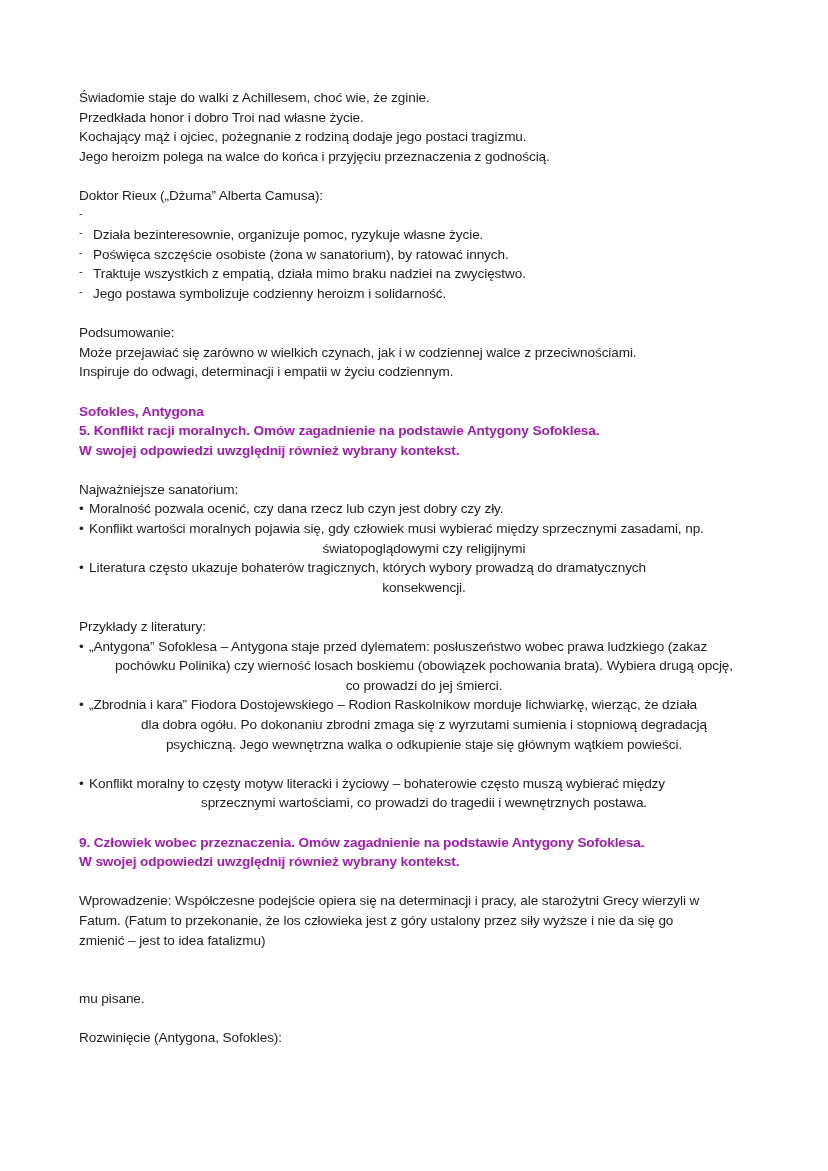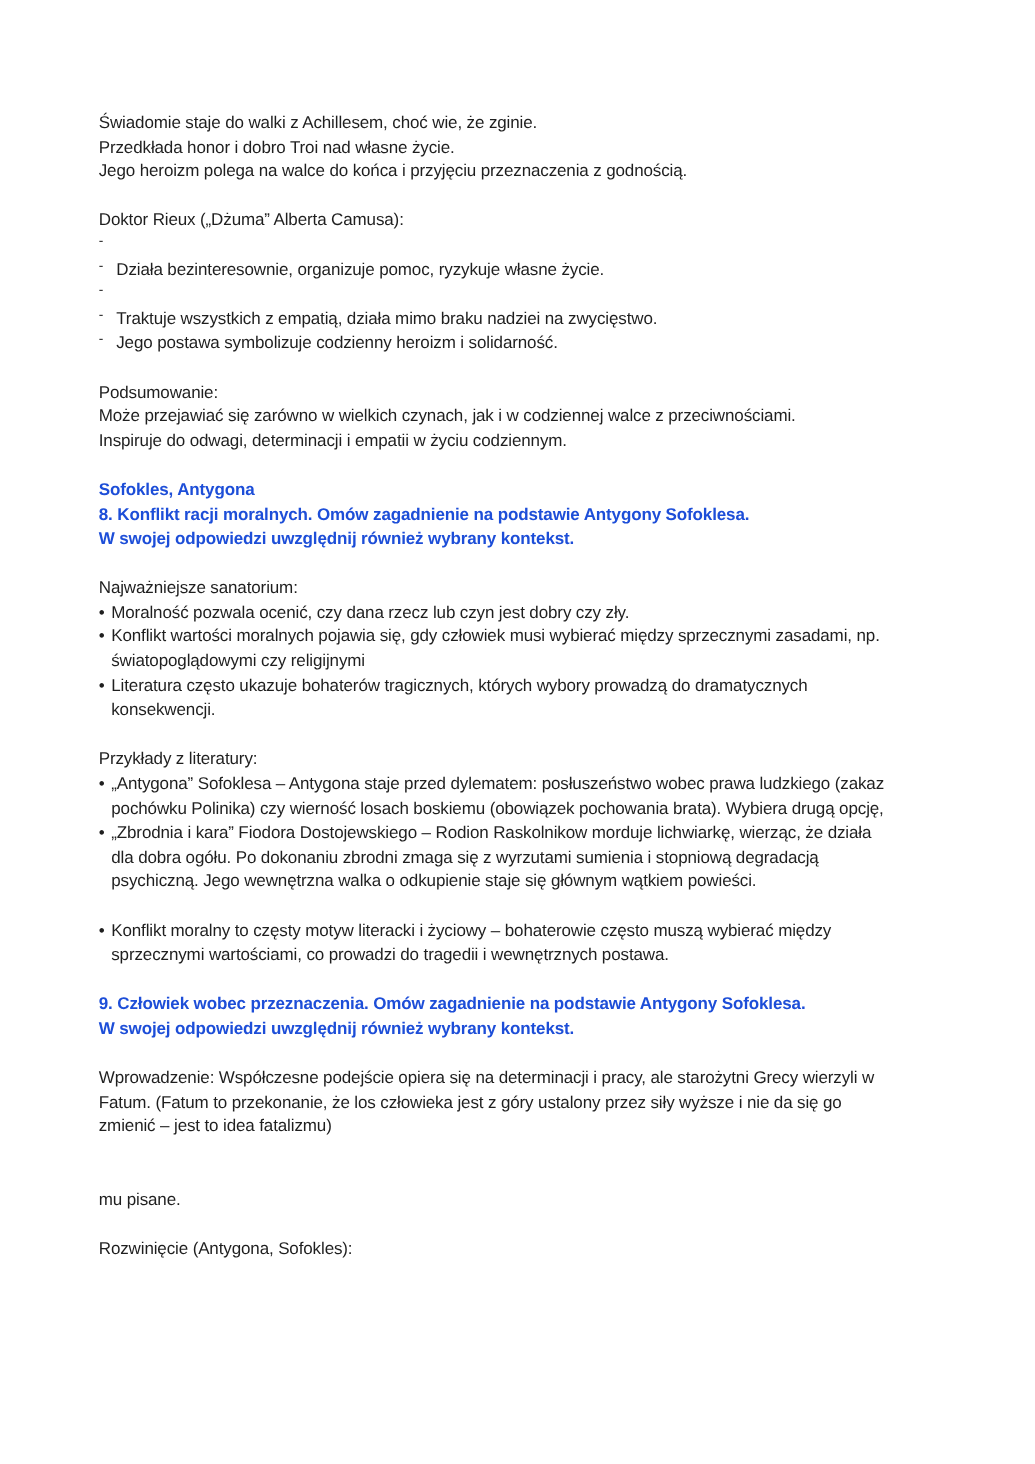--- a/index.html
+++ b/index.html
@@ -5,78 +5,80 @@
   html, body { margin: 0; padding: 0; background: #ffffff; }
   body {
     width: 828px; height: 1171px; overflow: hidden; position: relative;
     font-family: "Liberation Sans", "DejaVu Sans", sans-serif;
     color: #1f1f1f; font-size: 13.6px; letter-spacing: -0.1px;
   }
   .page { position: absolute; left: 79px; top: 88px; width: 680px; }
   .line { height: 19.6px; line-height: 19.6px; white-space: nowrap; }
   .gap { height: 19.6px; }
   .gap2 { height: 39px; }
-  .bold { font-weight: 700; color: #1d4ed8; }
+  .bold { font-weight: 700; color: #a21caf; }
   .dash-item { position: relative; padding-left: 14px; }
   .dash-item .dash { position: absolute; left: 0; top: -2px; font-size: 11px; }
   .bullet-item { position: relative; padding-left: 10px; }
   .bullet-item .dot { position: absolute; left: 0; top: 0; }
-  .cont { padding-left: 10px; }
+  .cont { padding-left: 10px; text-align: center; }
 </style>
 </head>
 <body>
 
 <div class="page">
 
   <div>
     <div class="line">Świadomie staje do walki z Achillesem, choć wie, że zginie.</div>
     <div class="line">Przedkłada honor i dobro Troi nad własne życie.</div>
+    <div class="line">Kochający mąż i ojciec, pożegnanie z rodziną dodaje jego postaci tragizmu.</div>
     <div class="line">Jego heroizm polega na walce do końca i przyjęciu przeznaczenia z godnością.</div>
   </div>
 
   <div class="gap"></div>
 
   <div>
     <div class="line">Doktor Rieux („Dżuma” Alberta Camusa):</div>
     <div class="line dash-item"><span class="dash">-</span></div>
     <div class="line dash-item"><span class="dash">-</span><span>Działa bezinteresownie, organizuje pomoc, ryzykuje własne życie.</span></div>
-    <div class="line dash-item"><span class="dash">-</span></div>
+    <div class="line dash-item"><span class="dash">-</span><span>Poświęca szczęście osobiste (żona w sanatorium), by ratować innych.</span></div>
     <div class="line dash-item"><span class="dash">-</span><span>Traktuje wszystkich z empatią, działa mimo braku nadziei na zwycięstwo.</span></div>
     <div class="line dash-item"><span class="dash">-</span><span>Jego postawa symbolizuje codzienny heroizm i solidarność.</span></div>
   </div>
 
   <div class="gap"></div>
 
   <div>
     <div class="line">Podsumowanie:</div>
     <div class="line">Może przejawiać się zarówno w wielkich czynach, jak i w codziennej walce z przeciwnościami.</div>
     <div class="line">Inspiruje do odwagi, determinacji i empatii w życiu codziennym.</div>
   </div>
 
   <div class="gap"></div>
 
   <div>
     <div class="line bold">Sofokles, Antygona</div>
-    <div class="line bold">8. Konflikt racji moralnych. Omów zagadnienie na podstawie Antygony Sofoklesa.</div>
+    <div class="line bold">5. Konflikt racji moralnych. Omów zagadnienie na podstawie Antygony Sofoklesa.</div>
     <div class="line bold">W swojej odpowiedzi uwzględnij również wybrany kontekst.</div>
 
     <div class="gap"></div>
 
     <div class="line">Najważniejsze sanatorium:</div>
     <div class="line bullet-item"><span class="dot">•</span><span>Moralność pozwala ocenić, czy dana rzecz lub czyn jest dobry czy zły.</span></div>
     <div class="line bullet-item"><span class="dot">•</span><span>Konflikt wartości moralnych pojawia się, gdy człowiek musi wybierać między sprzecznymi zasadami, np.</span></div>
     <div class="line cont">światopoglądowymi czy religijnymi</div>
     <div class="line bullet-item"><span class="dot">•</span><span> Literatura często ukazuje bohaterów tragicznych, których wybory prowadzą do dramatycznych</span></div>
     <div class="line cont">konsekwencji.</div>
 
     <div class="gap"></div>
 
     <div class="line">Przykłady z literatury:</div>
     <div class="line bullet-item"><span class="dot">•</span><span>„Antygona” Sofoklesa – Antygona staje przed dylematem: posłuszeństwo wobec prawa ludzkiego (zakaz</span></div>
     <div class="line cont">pochówku Polinika) czy wierność losach boskiemu (obowiązek pochowania brata). Wybiera drugą opcję,</div>
+    <div class="line cont">co prowadzi do jej śmierci.</div>
     <div class="line bullet-item"><span class="dot">•</span><span>„Zbrodnia i kara” Fiodora Dostojewskiego – Rodion Raskolnikow morduje lichwiarkę, wierząc, że działa</span></div>
     <div class="line cont">dla dobra ogółu. Po dokonaniu zbrodni zmaga się z wyrzutami sumienia i stopniową degradacją</div>
     <div class="line cont">psychiczną. Jego wewnętrzna walka o odkupienie staje się głównym wątkiem powieści.</div>
 
     <div class="gap"></div>
 
     <div class="line bullet-item"><span class="dot">•</span><span>Konflikt moralny to częsty motyw literacki i życiowy – bohaterowie często muszą wybierać między</span></div>
     <div class="line cont">sprzecznymi wartościami, co prowadzi do tragedii i wewnętrznych postawa.</div>
   </div>
 

